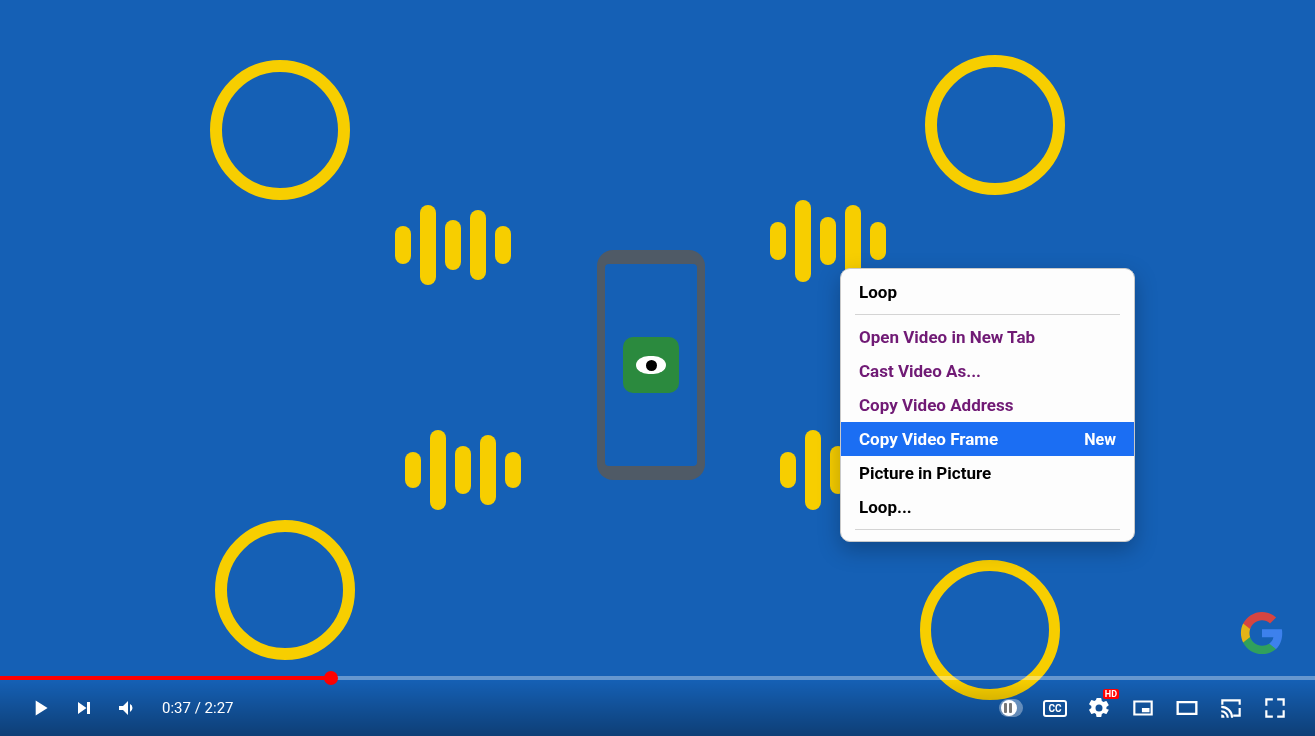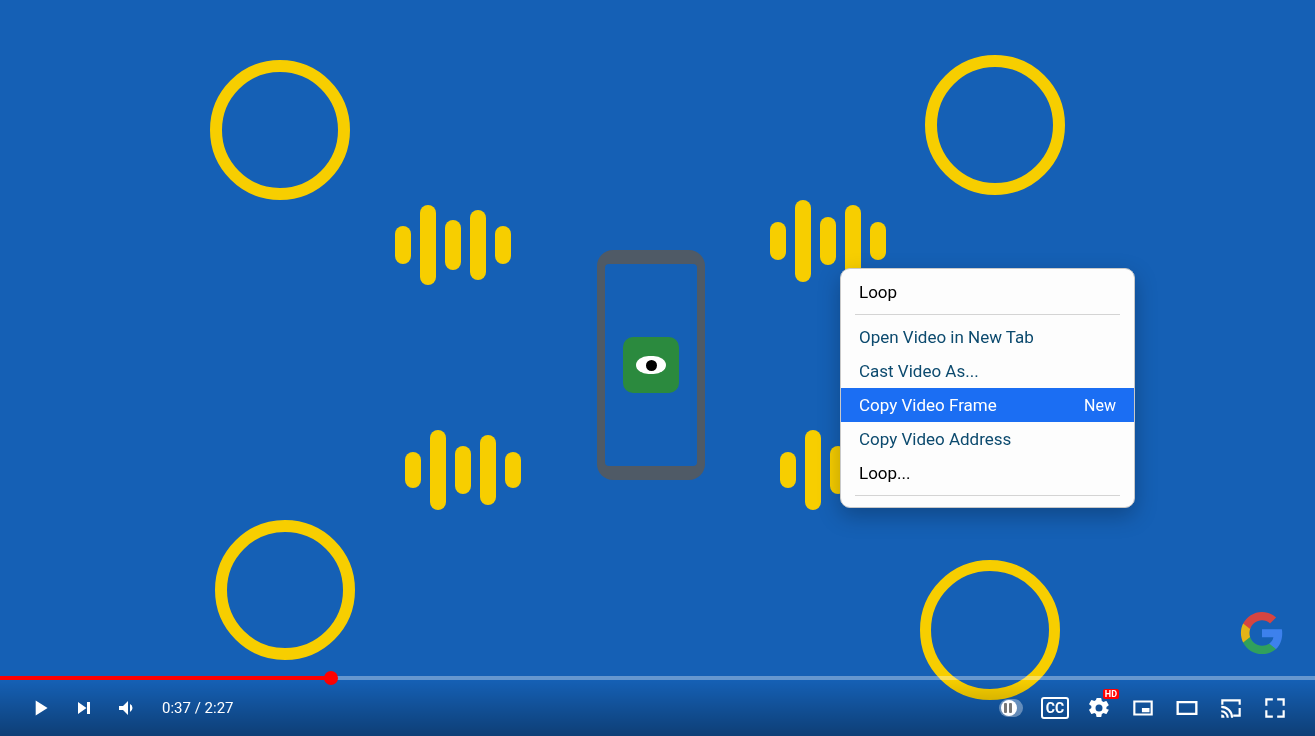--- a/index.html
+++ b/index.html
@@ -98,38 +98,38 @@
   .autoplay-pill::after{
     content:""; position:absolute; left:2px; top:1px; width:16px;height:16px;
     border-radius:50%; background:#fff;
   }
   .autoplay-pill .pause-mini{
     position:absolute; left:5px; top:4px; width:10px;height:10px;
     display:flex; gap:2px; z-index:2;
   }
   .autoplay-pill .pause-mini span{width:3px;height:10px;background:#777;border-radius:1px;}
   .cc-box{
-    border:2px solid #fff; border-radius:3px; padding:1px 3px; font-size:14px; font-weight:700;
+    border:2px solid #fff; border-radius:3px; padding:1px 3px; font-size:10px; font-weight:700;
   }
   .hd-badge{
     position:absolute; top:3px; right:2px; background:#ff0000; color:#fff;
     font-size:9px; padding:0 2px; border-radius:2px; font-weight:700;
   }
   
   .ctx {
     position:absolute; left:840px; top:268px; width:295px;
     background:#fdfdfd; border:1px solid #c9c9c9; border-radius:10px;
     box-shadow:0 8px 22px rgba(0,0,0,0.25);
-    padding:6px 0; font-size:17px; color:#000;
+    padding:6px 0; font-size:17px; color:#000;font-weight:bold;
   }
   .ctx-item{
     padding:7px 18px; display:flex; justify-content:space-between; align-items:center;
     cursor:default;
   }
-  .ctx-item.disabled{ color:#0c4a6e;align-items:flex-end; }
+  .ctx-item.disabled{ color:#701a75;align-items:flex-end; }
   .ctx-item.highlight{ background:#1b6ef3; color:#fff; }
   .ctx-item .tag{ font-size:16px; }
   .ctx-sep{ height:1px; background:#d4d4d4; margin:5px 14px; }
 </style>
 </head>
 <body>
 
 <div class="player">
 
   <div class="circle c1"></div>
@@ -187,26 +187,29 @@
       <div class="ctx-item">
         <span>Loop</span>
       </div>
       <div class="ctx-sep"></div>
       <div class="ctx-item disabled">
         <span>Open Video in New Tab</span>
       </div>
       <div class="ctx-item disabled">
         <span>Cast Video As...</span>
       </div>
+      <div class="ctx-item disabled">
+        <span>Copy Video Address</span>
+      </div>
       <div class="ctx-item highlight">
         <span>Copy Video Frame</span>
         <span class="tag">New</span>
       </div>
-      <div class="ctx-item disabled">
-        <span>Copy Video Address</span>
+      <div class="ctx-item">
+        <span>Picture in Picture</span>
       </div>
       <div class="ctx-item">
         <span>Loop...</span>
       </div>
       <div class="ctx-sep"></div>
     </div>
 
   <div class="progress">
     <div class="progress-fill" id="pfill" style="width: 25.2%;"></div>
     <div class="progress-dot" id="pdot" style="left: 25.2%;"></div>

